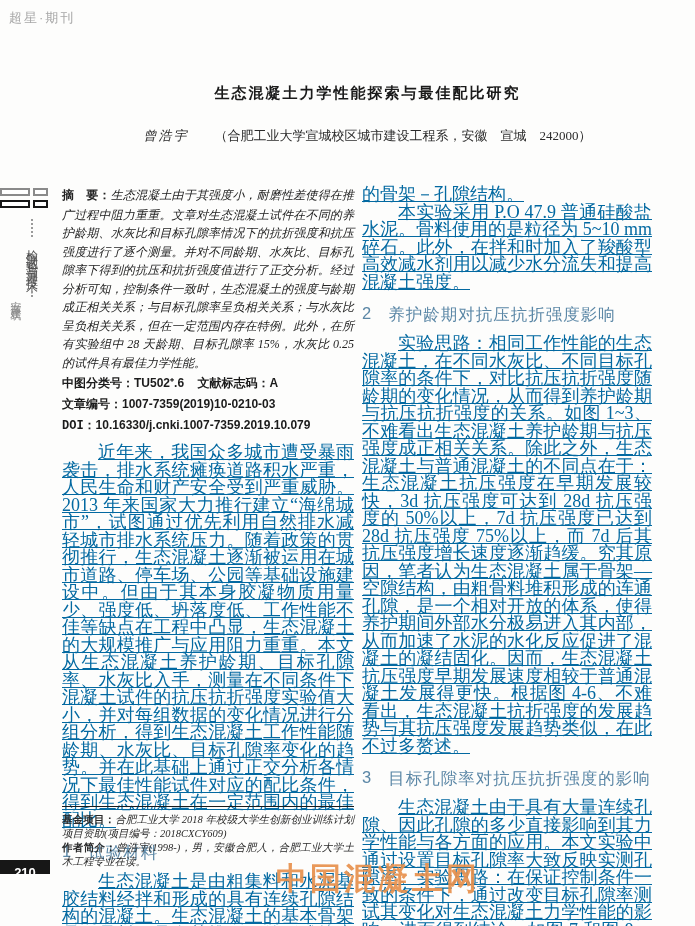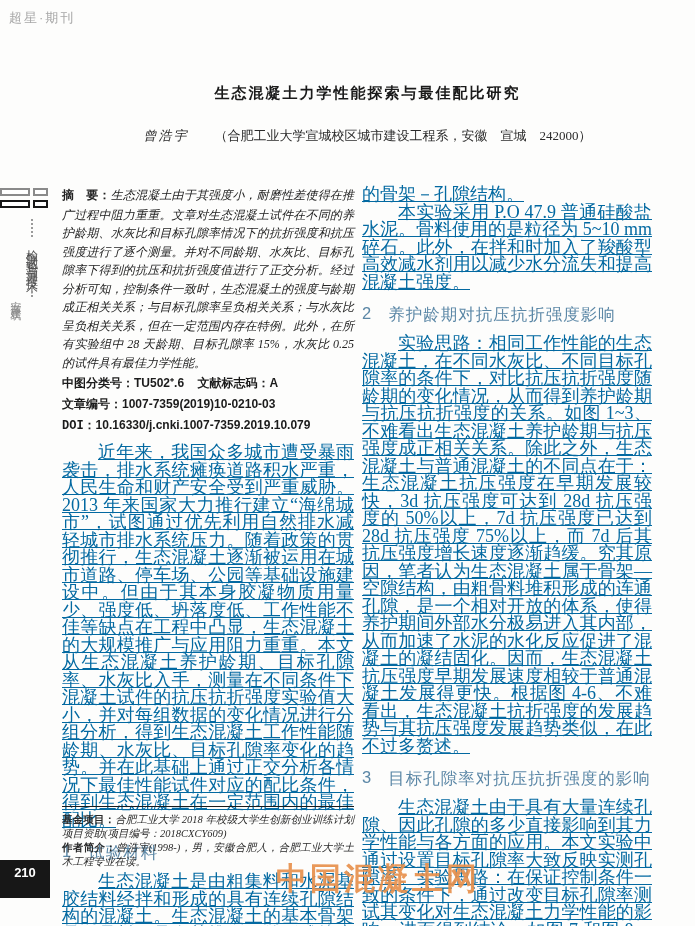--- a/index.html
+++ b/index.html
@@ -37,21 +37,21 @@
   .gap8{height:8px;}
   .body-p{margin:0;font-size:18px;line-height:17.5px;text-align:justify;text-indent:2em;color:#0369a1;text-decoration:underline;}
   .noindent{text-indent:0;}
   .sec-head{display:flex;gap:16px;margin:13px 0 9px;color:#5b87a6;
             font-family:"Liberation Sans",sans-serif;font-weight:normal;font-size:16.5px;letter-spacing:1px;}
   
   .footnote{position:absolute;left:62px;top:806px;width:292px;border-top:1.5px solid #1a1a1a;padding-top:6px;}
   .fn-p{margin:0;font-size:10.5px;line-height:14px;font-style:italic;text-align:justify;color:#2a2a2a;}
   .fn-p .lbl{font-size:10.5px;}
   
-  .page-num{position:absolute;left:0;top:860px;width:50px;height:38px;background:#171717;color:#fff;
+  .page-num{position:absolute;left:0;top:860px;width:50px;height:14px;background:#171717;color:#fff;
             font-family:"Liberation Sans",sans-serif;font-weight:bold;font-size:13px;line-height:25px;text-align:center;}
   .watermark{position:absolute;left:276px;top:858px;font-family:"Liberation Sans",sans-serif;
              font-weight:bold;font-size:31px;color:#e8914d;letter-spacing:3px;opacity:.92;}
 </style>
 </head>
 <body>
 
 <div class="page">
 
   <div class="brand">超星·期刊</div>

